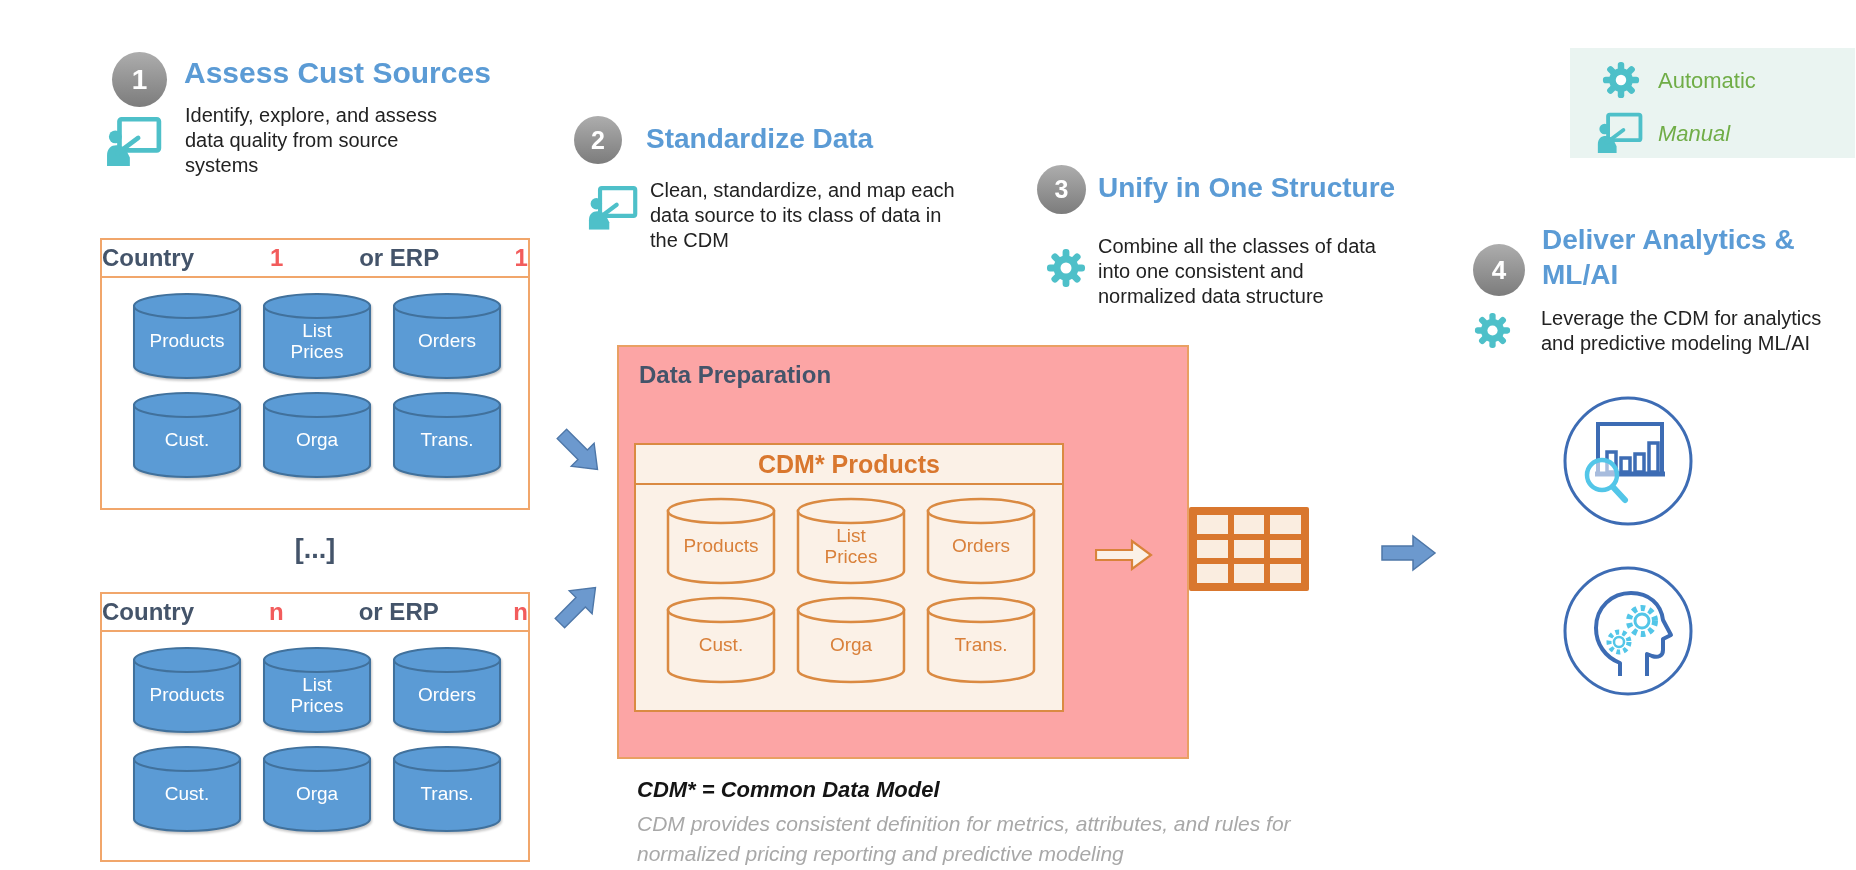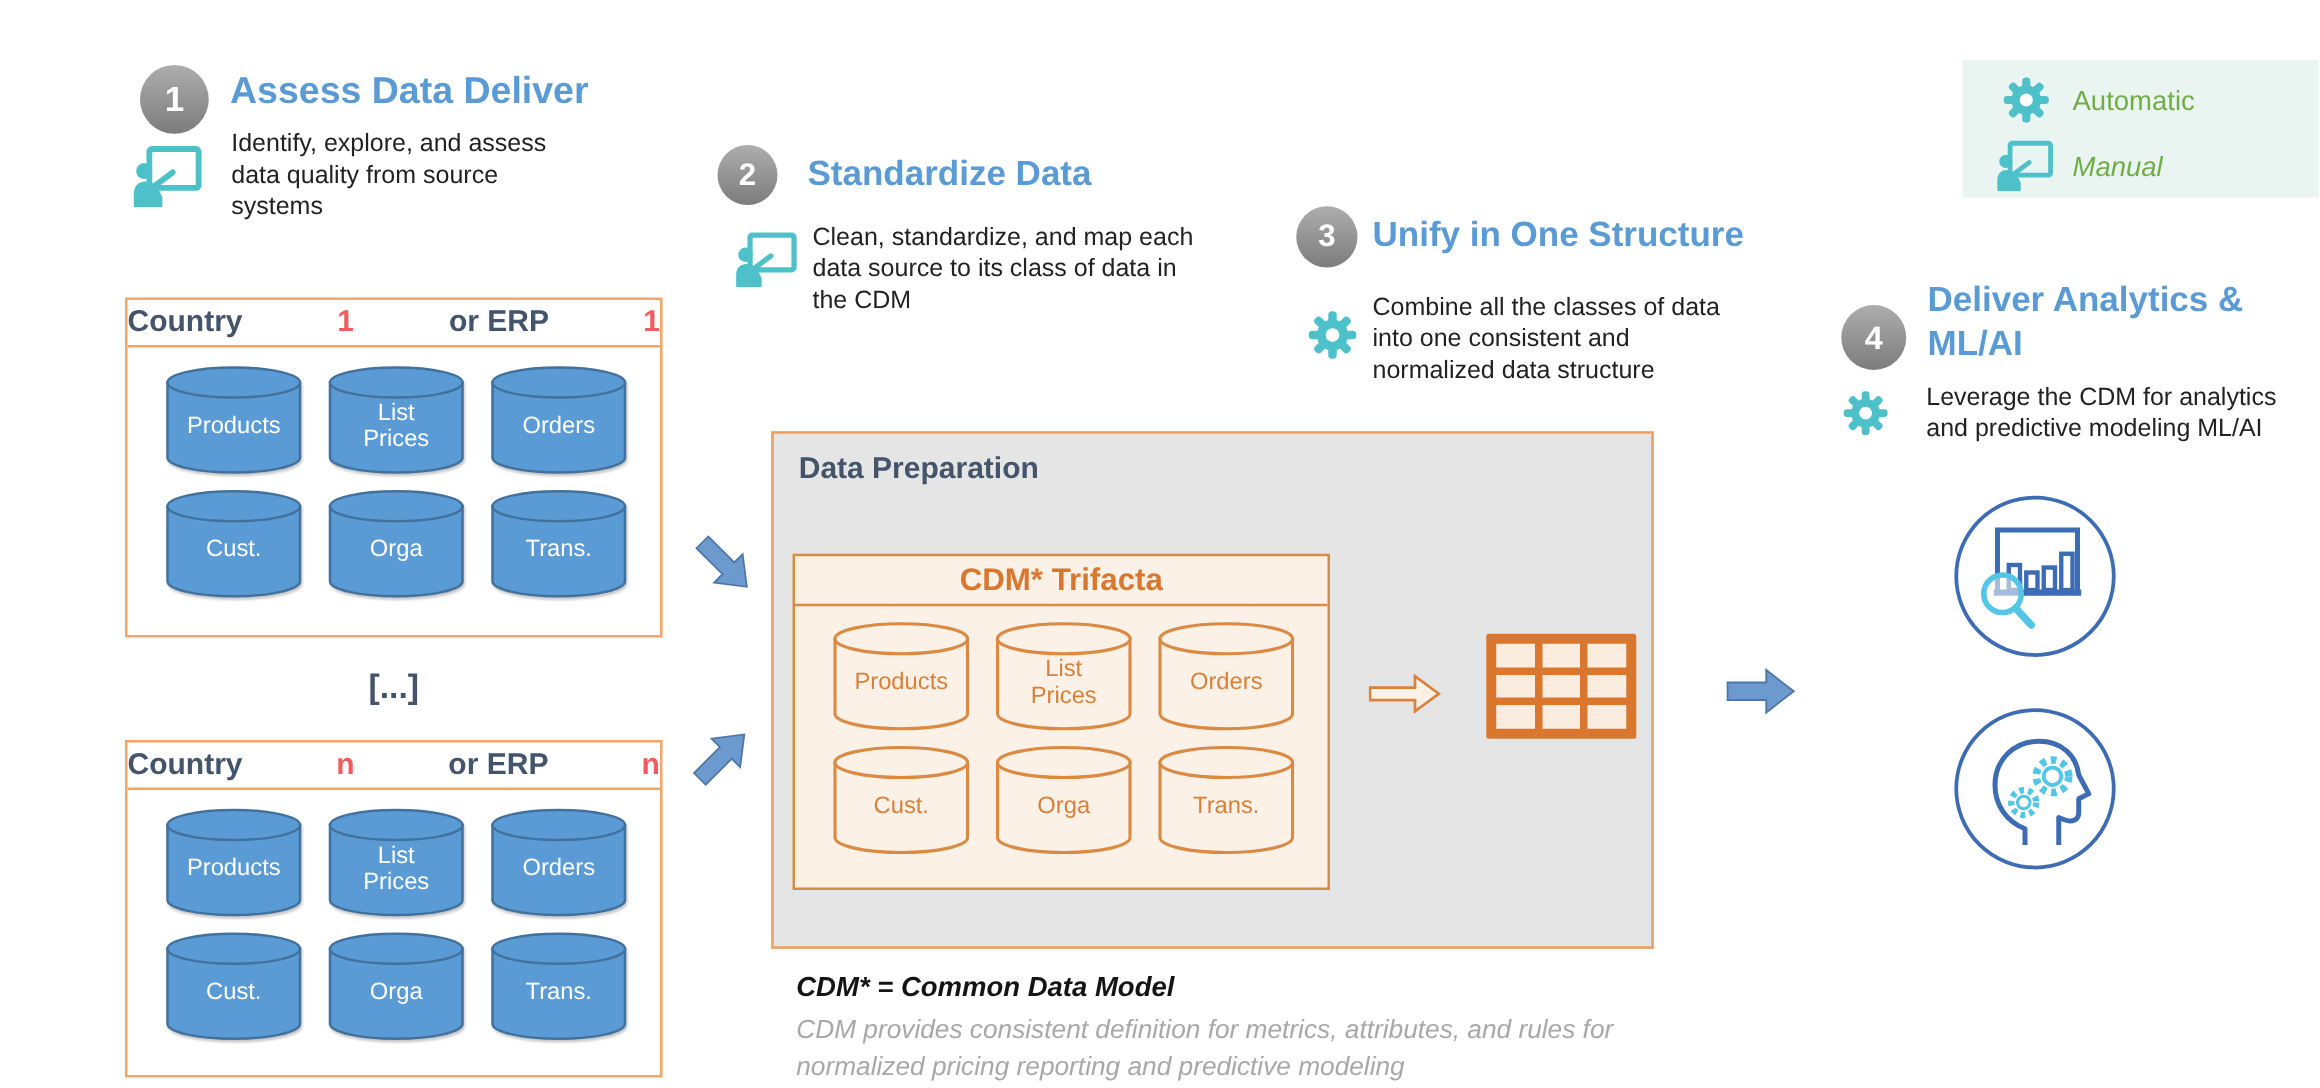--- a/index.html
+++ b/index.html
@@ -82,22 +82,22 @@
               font-size:27px; font-weight:bold; color:#44546A; }
 
   
   .arrow { position:absolute; }
   .arrow svg { display:block; width:100%; height:100%; }
   #arr-dr { left:553px;  top:433px; width:54px; height:38px; transform:rotate(45deg); }
   #arr-ur { left:551px;  top:586px; width:54px; height:38px; transform:rotate(-45deg); }
   #arr-r  { left:1381px; top:533px; width:56px; height:40px; }
 
   
-  #dp { position:absolute; left:617px; top:345px; width:706px; height:414px;
-        background:#e5e5e5; border:2px solid #E9A063; box-sizing:border-box; }
+  #dp { position:absolute; left:617px; top:345px; width:572px; height:414px;
+        background:#fca5a5; border:2px solid #E9A063; box-sizing:border-box; }
   #dp-title { position:absolute; left:20px; top:14px; font-size:24px; font-weight:bold; color:#44546A; }
   #cdm { position:absolute; left:15px; top:96px; width:430px; height:269px;
          border:2px solid #DA8A42; background:#FBF1E7; box-sizing:border-box; }
   .cdm-header { height:38px; border-bottom:2px solid #DA8A42;
         display:flex; align-items:center; justify-content:center;
         color:#D9772E; font-weight:bold; font-size:25px; }
   #open-arrow { position:absolute; left:476px; top:192px; width:58px; height:32px; }
   #table-icon { position:absolute; left:570px; top:160px; width:120px; height:84px; }
   .table-grid { width:100%; height:100%; background:#D9772E; border-radius:2px;
         display:grid; grid-template-columns:repeat(3,1fr); grid-template-rows:repeat(3,1fr);
@@ -186,21 +186,21 @@
     <div class="legend-label" id="lg-lab1">Automatic</div>
     <div class="icon" id="lg-manual">
         <svg viewBox="0 0 54 48">
           <use href="#sym-manual"></use>
         </svg>
       </div>
     <div class="legend-label" id="lg-lab2">Manual</div>
   </div>
 
   <div class="num-circle" id="c1">1</div>
-  <div class="step-title" id="t1">Assess Data Deliver</div>
+  <div class="step-title" id="t1">Assess Cust Sources</div>
   <div class="icon" id="i1">
       <svg viewBox="0 0 54 48">
         <use href="#sym-manual"></use>
       </svg>
     </div>
   <div class="step-desc" id="d1">Identify, explore, and assess
 data quality from source
 systems</div>
 
   <div class="num-circle" id="c2">2</div>
@@ -335,21 +335,21 @@
     </div>
   <div class="arrow" id="arr-ur">
       <svg viewBox="0 0 56 40">
         <use href="#sym-arrow"></use>
       </svg>
     </div>
 
   <div id="dp">
     <div id="dp-title">Data Preparation</div>
     <div id="cdm">
-      <div class="cdm-header">CDM* Trifacta</div>
+      <div class="cdm-header">CDM* Products</div>
       <div class="cyl orange r1c1">
           <svg viewBox="0 0 112 88">
             <use href="#sym-cylo"></use>
           </svg>
           <span>Products</span>
         </div>
       <div class="cyl orange r1c2">
           <svg viewBox="0 0 112 88">
             <use href="#sym-cylo"></use>
           </svg>

